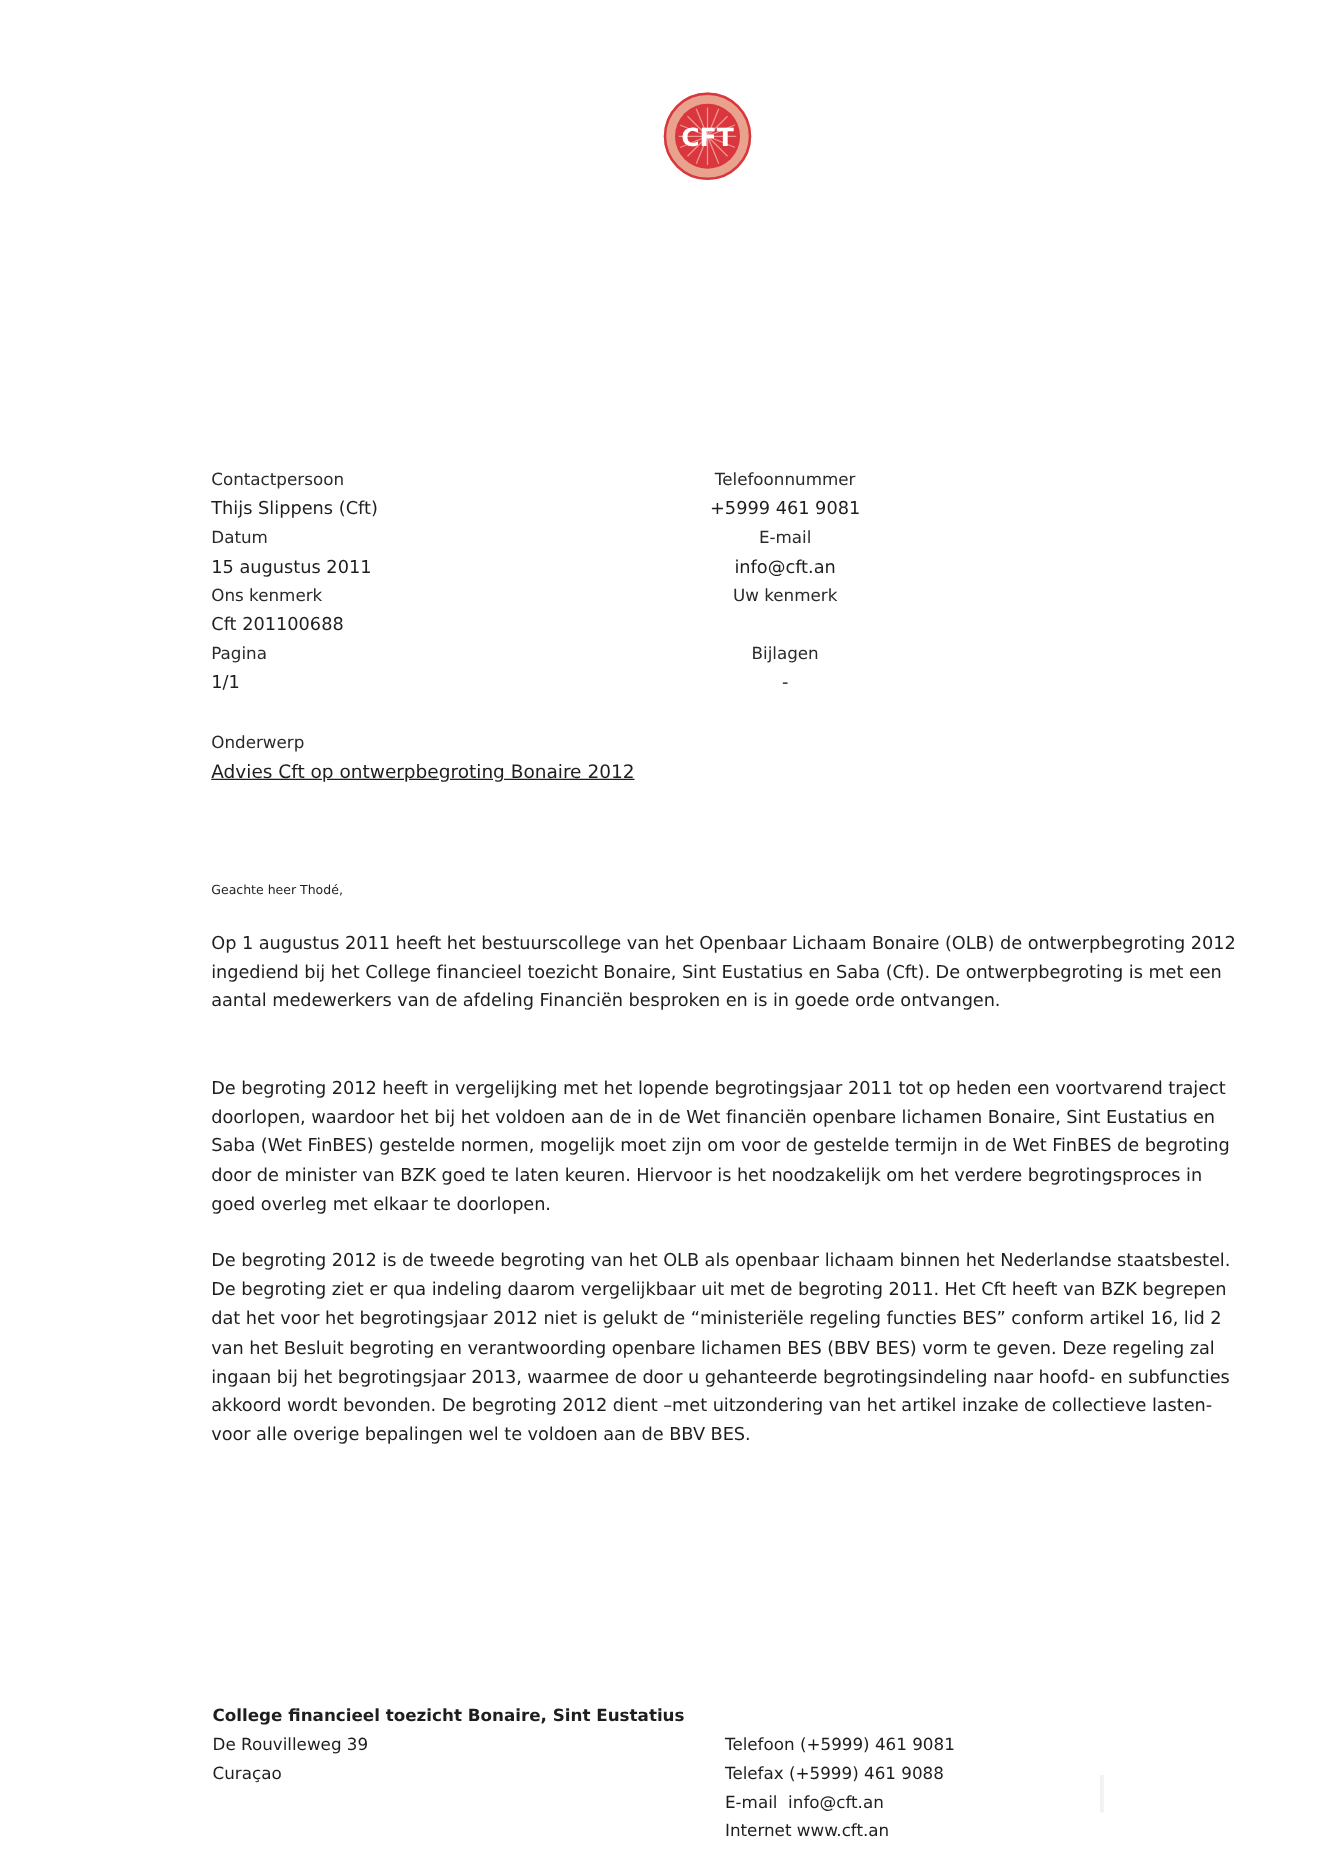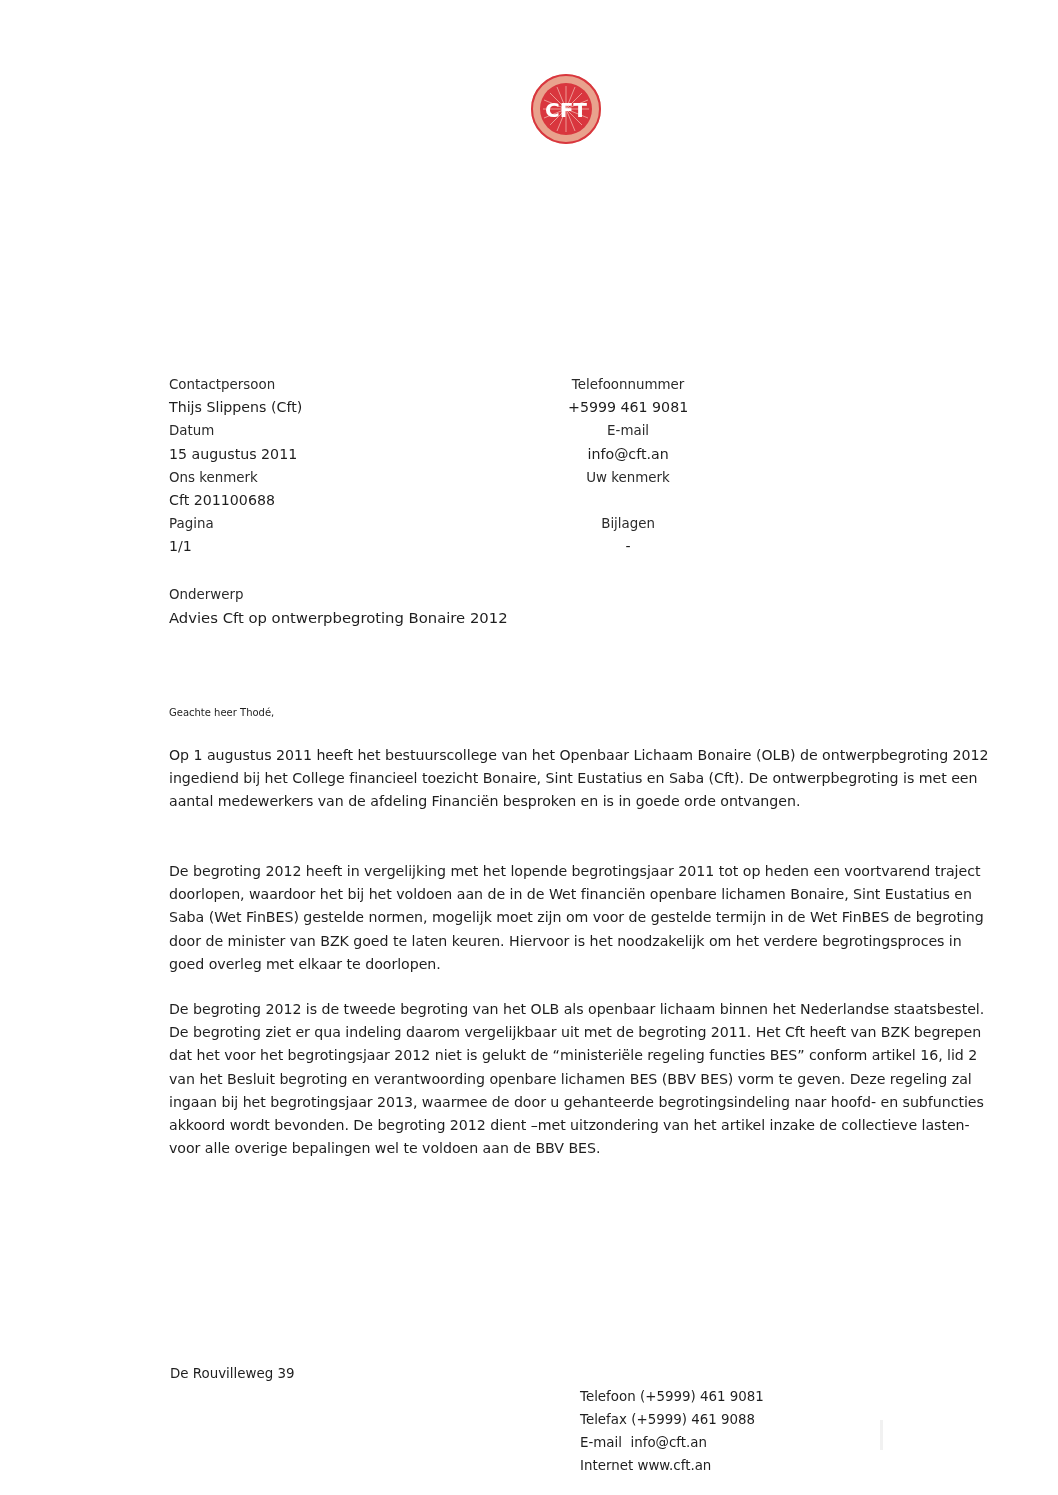--- a/index.html
+++ b/index.html
@@ -70,31 +70,33 @@
   <div class="small meta-line">E-mail</div>
   <div class="txt meta-line">info@cft.an</div>
   <div class="small meta-line">Uw kenmerk</div>
   <div class="txt meta-line"></div>
   <div class="small meta-line">Bijlagen</div>
   <div class="txt meta-line">-</div>
 </div>
 
 <div class="abs subject">
   <div class="small">Onderwerp</div>
-  <div class="txt" style="font-size:14.8px;">Advies Cft op ontwerpbegroting Bonaire 2012</div>
+  <div class="txt" style="font-size:14.8px;text-decoration:underline;">Advies Cft op ontwerpbegroting Bonaire 2012</div>
 </div>
 
 <div class="abs txt salutation">Geachte heer Thodé,</div>
 
 <div class="abs body-text para p1">Op 1 augustus 2011 heeft het bestuurscollege van het Openbaar Lichaam Bonaire (OLB) de ontwerpbegroting 2012 ingediend bij het College financieel toezicht Bonaire, Sint Eustatius en Saba (Cft). De ontwerpbegroting is met een aantal medewerkers van de afdeling Financiën besproken en is in goede orde ontvangen.</div>
 <div class="abs body-text para p2">De begroting 2012 heeft in vergelijking met het lopende begrotingsjaar 2011 tot op heden een voortvarend traject doorlopen, waardoor het bij het voldoen aan de in de Wet financiën openbare lichamen Bonaire, Sint Eustatius en Saba (Wet FinBES) gestelde normen, mogelijk moet zijn om voor de gestelde termijn in de Wet FinBES de begroting door de minister van BZK goed te laten keuren. Hiervoor is het noodzakelijk om het verdere begrotingsproces in goed overleg met elkaar te doorlopen.</div>
 <div class="abs body-text para p3">De begroting 2012 is de tweede begroting van het OLB als openbaar lichaam binnen het Nederlandse staatsbestel. De begroting ziet er qua indeling daarom vergelijkbaar uit met de begroting 2011. Het Cft heeft van BZK begrepen dat het voor het begrotingsjaar 2012 niet is gelukt de “ministeriële regeling functies BES” conform artikel 16, lid 2 van het Besluit begroting en verantwoording openbare lichamen BES (BBV BES) vorm te geven. Deze regeling zal ingaan bij het begrotingsjaar 2013, waarmee de door u gehanteerde begrotingsindeling naar hoofd- en subfuncties akkoord wordt bevonden. De begroting 2012 dient –met uitzondering van het artikel inzake de collectieve lasten- voor alle overige bepalingen wel te voldoen aan de BBV BES.</div>
 
 <div class="abs footer-left">
+  <div class="footer-line bold">College financieel toezicht Bonaire, Sint Eustatius</div>
   <div class="footer-line">De Rouvilleweg 39</div>
+  <div class="footer-line">Curaçao</div>
 </div>
 
 <div class="abs footer-right">
   <div class="footer-line">Telefoon (+5999) 461 9081</div>
   <div class="footer-line">Telefax (+5999) 461 9088</div>
   <div class="footer-line" style="white-space:pre;">E-mail  info@cft.an</div>
   <div class="footer-line">Internet www.cft.an</div>
 </div>
 
 <div class="abs faint-mark"></div>

